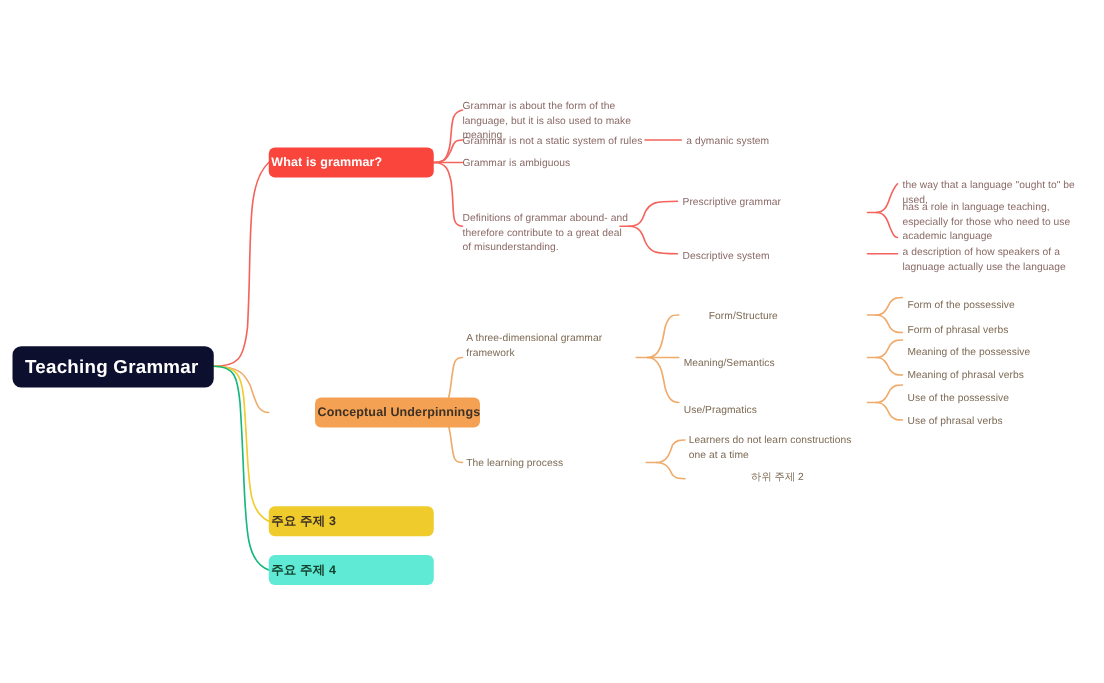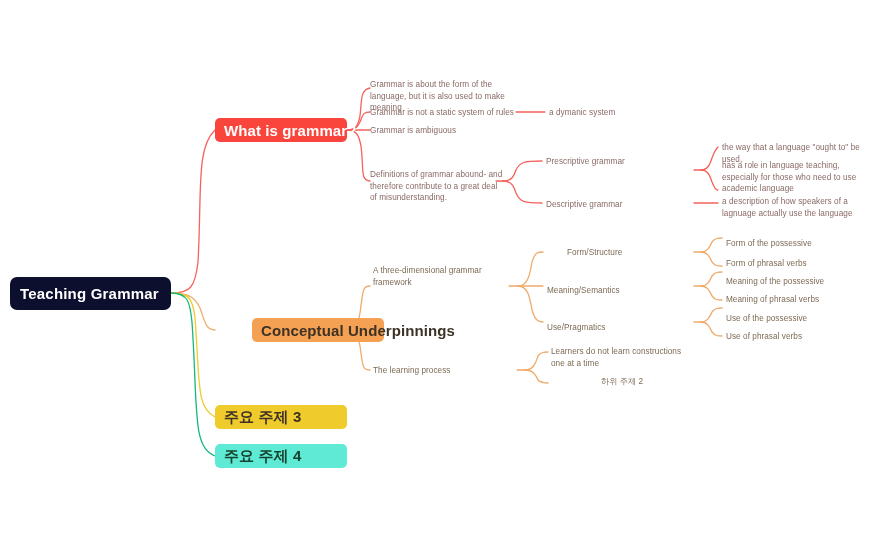--- a/index.html
+++ b/index.html
@@ -28,22 +28,22 @@
     width: 883px;
     height: 546px;
     pointer-events: none;
   }
   .node {
     position: absolute;
     box-sizing: border-box;
     border-radius: 5px;
     display: flex;
     align-items: center;
-    padding: 0 9px;
-    font-size: 15px;
+    padding: 0 2px;
+    font-size: 10px;
     font-weight: bold;
     letter-spacing: 0.1px;
     white-space: nowrap;
   }
   .node.root {
     border-radius: 7px;
     font-size: 15px;
     font-weight: bold;
     letter-spacing: 0.2px;
     justify-content: flex-start;
@@ -150,21 +150,21 @@
 
   <div class="leaf red" style="left:722px; top:142px; width:152px;">
     <span>the way that a language "ought to" be used,</span>
   </div>
 
   <div class="leaf red" style="left:722px; top:160px; width:152px;">
     <span>has a role in language teaching, especially for those who need to use academic language</span>
   </div>
 
   <div class="leaf red" style="left:546px; top:199px; width:140px;">
-    <span>Descriptive grammar</span>
+    <span>Descriptive system</span>
   </div>
 
   <div class="leaf red" style="left:722px; top:196px; width:155px;">
     <span>a description of how speakers of a lagnuage actually use the language</span>
   </div>
 
   <div class="node" style="left:215px; top:318px; width:132px; height:24px; background:#f5a153; color:#3d3225;margin-left:37px;">
     <span>Conceptual Underpinnings</span>
   </div>
 

